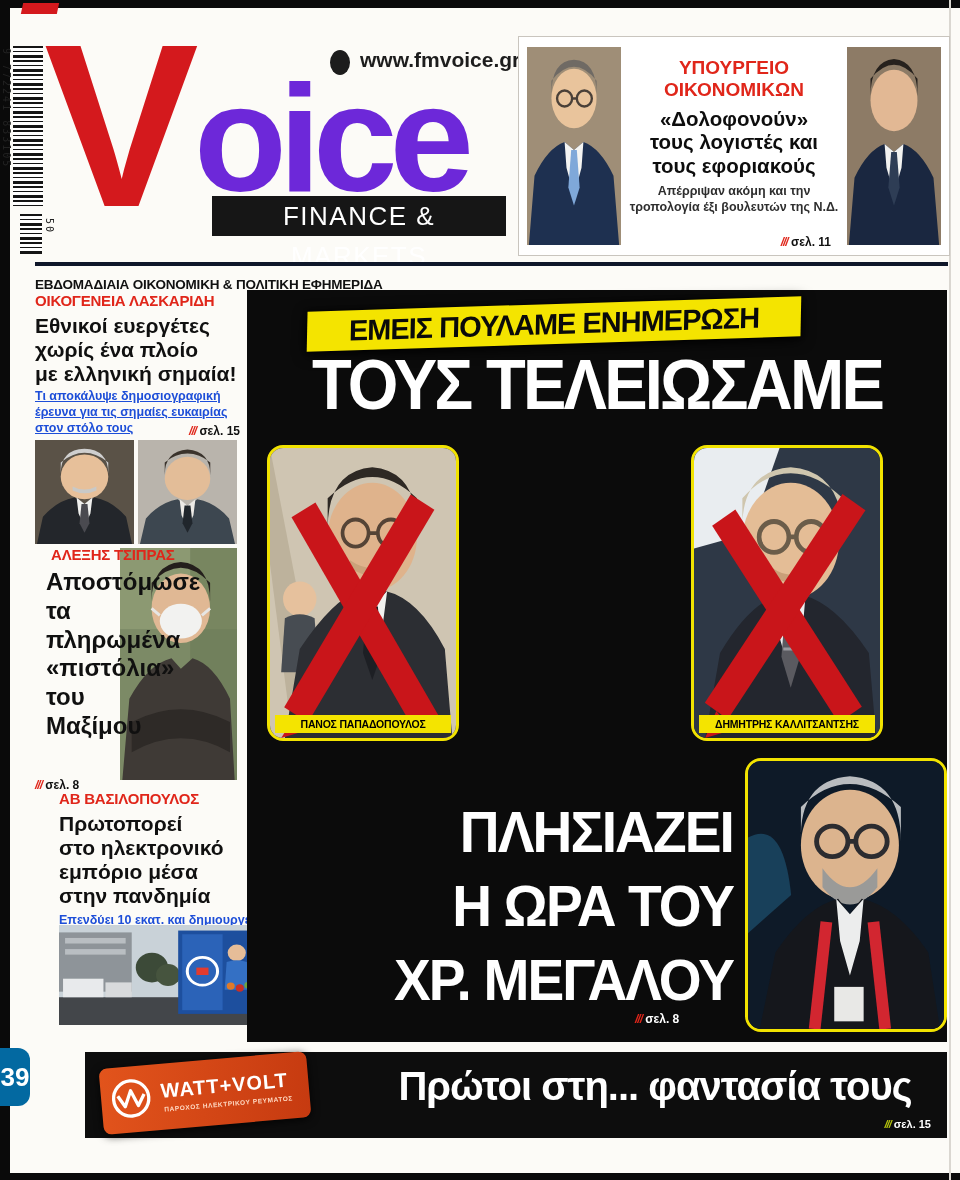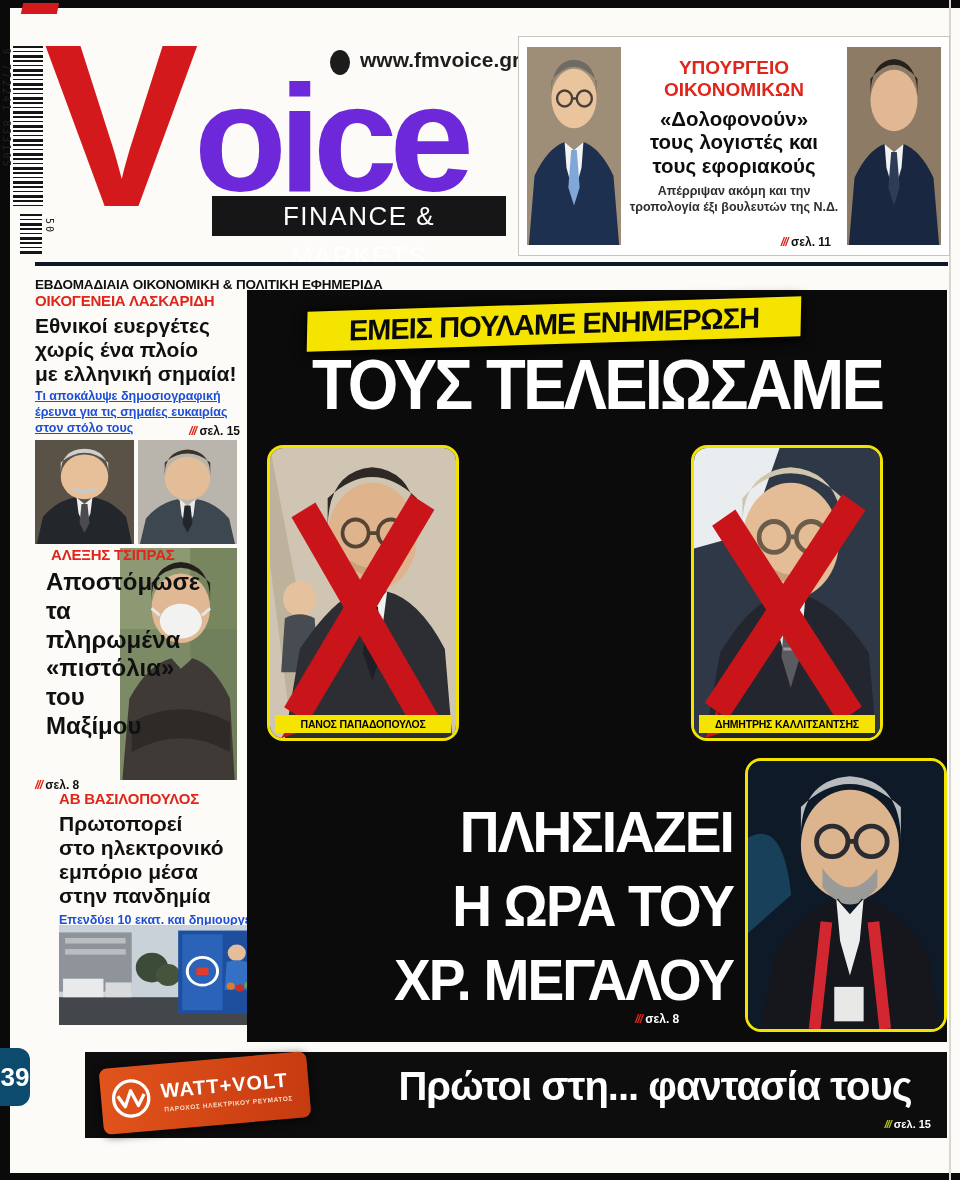--- a/index.html
+++ b/index.html
@@ -60,21 +60,21 @@
   
   .banner{left:85px;top:1052px;width:862px;height:86px;background:#0d0d0d;}
   .wv-logo{left:16px;top:8px;width:208px;height:66px;background:linear-gradient(100deg,#e2541c,#c63a10);
            border-radius:8px;transform:rotate(-5deg);box-shadow:0 2px 8px rgba(0,0,0,.8);}
   .wv-name{left:60px;top:16px;font-size:20px;font-weight:800;color:#fff;letter-spacing:1px;}
   .wv-sub{left:62px;top:42px;font-size:6.5px;font-weight:700;color:#ffd9c2;letter-spacing:.6px;}
   .banner-head{left:240px;top:12px;width:660px;text-align:center;font-size:40px;font-weight:800;color:#fff;letter-spacing:-1px;}
   .banner-ref{right:16px;bottom:8px;font-size:11px;color:#fff;}
   .banner-ref .sl{color:#b5c40e;}
   .banner-ref .ref-label{color:#fff;}
-  .corner-tab{left:0;top:1048px;width:30px;height:58px;background:#0c4a6e;border-radius:0 12px 12px 0;
+  .corner-tab{left:0;top:1048px;width:30px;height:58px;background:#0369a1;border-radius:0 12px 12px 0;
               color:#fff;font-size:26px;font-weight:800;text-align:center;line-height:58px;}
   .right-line{left:949px;top:0;width:2px;height:1180px;background:#dad7d1;}
 </style>
 </head>
 <body>
 
 <div id="page">
 
   <div class="abs edge" style="left:0;top:0;width:960px;height:8px;"></div>
   <div class="abs edge" style="left:0;top:0;width:10px;height:1180px;"></div>

